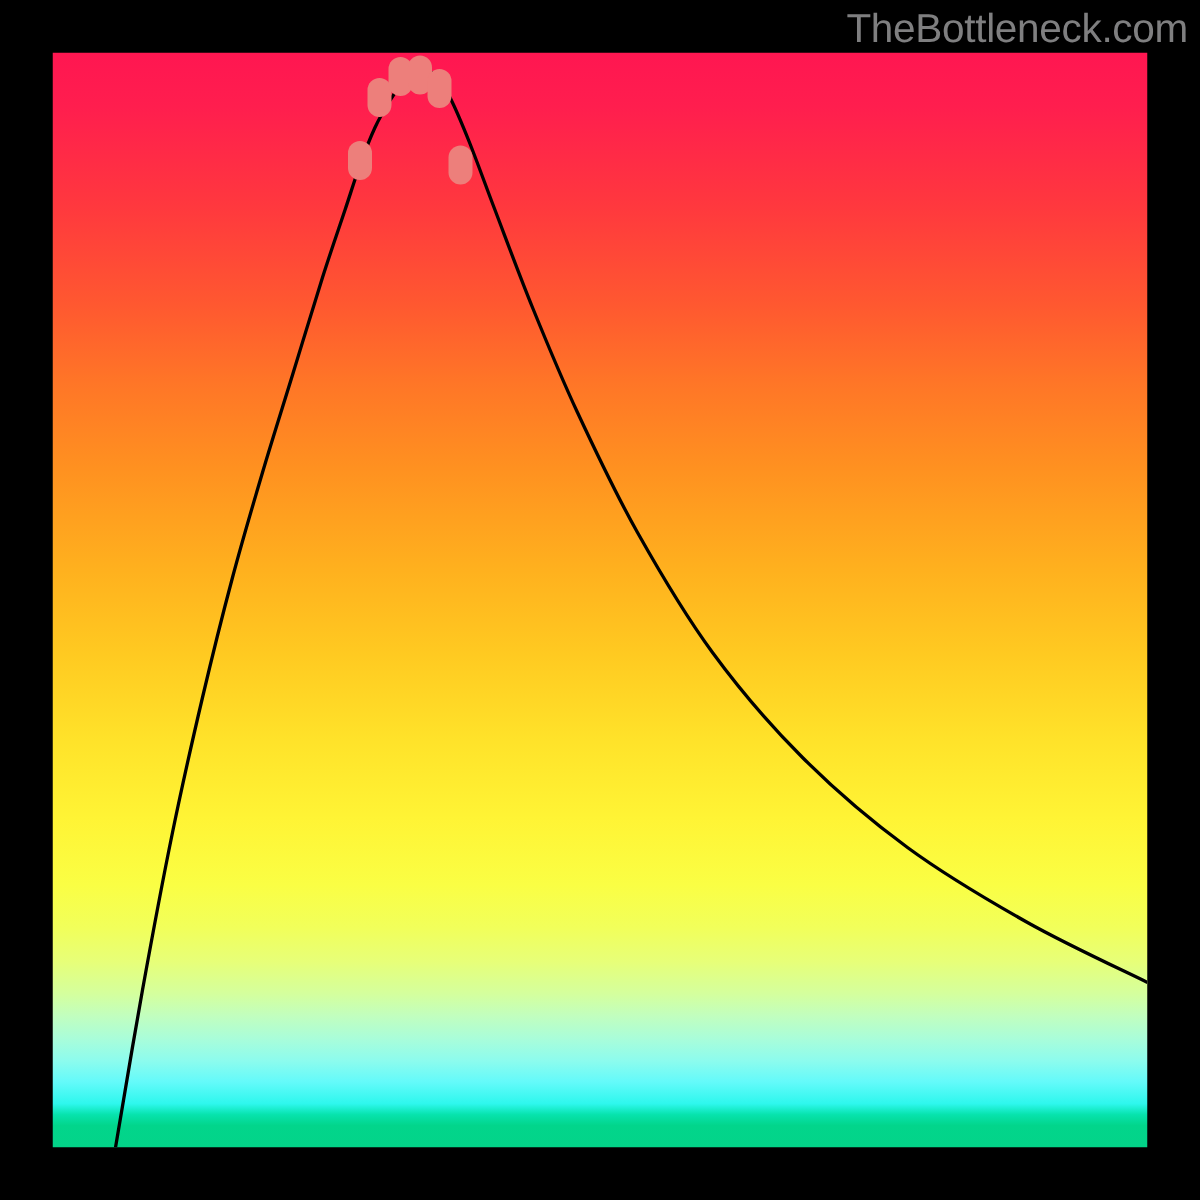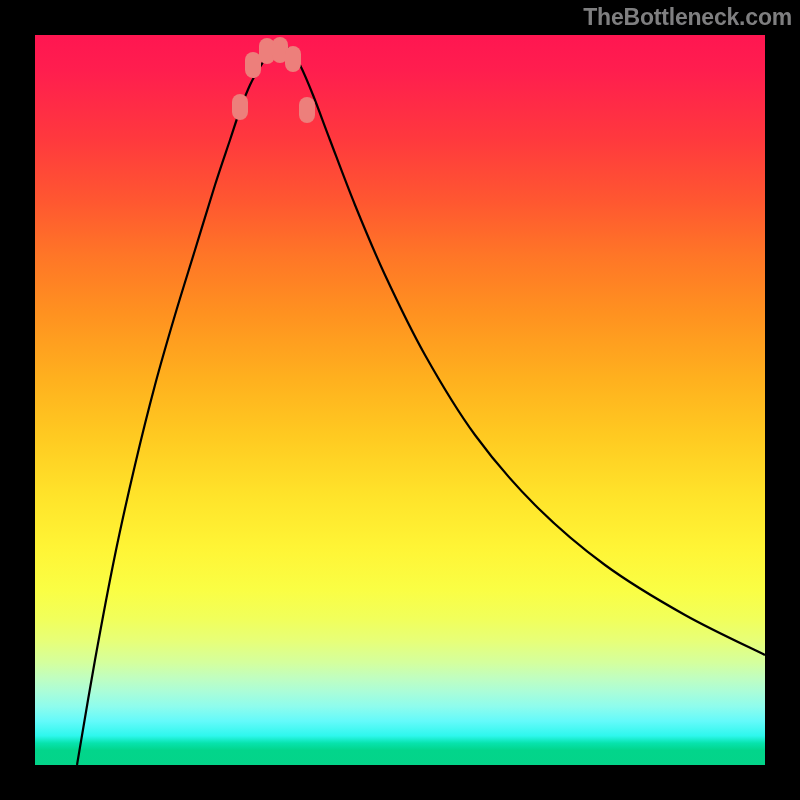--- a/index.html
+++ b/index.html
@@ -9,22 +9,22 @@
     height: 800px;
     background: #000000;
     position: relative;
     font-family: Arial, sans-serif;
   }
   .watermark {
     position: absolute;
     top: 4px;
     right: 8px;
     color: #7F7F80;
-    font-size: 23px;
-    font-weight: 700;
+    font-size: 27px;
+    font-weight: 400;
     z-index: 10;
     letter-spacing: -0.2px;
     text-align: center;
   }
   .plot-area {
     position: absolute;
     left: 35px;
     top: 35px;
     width: 730px;
     height: 730px;

